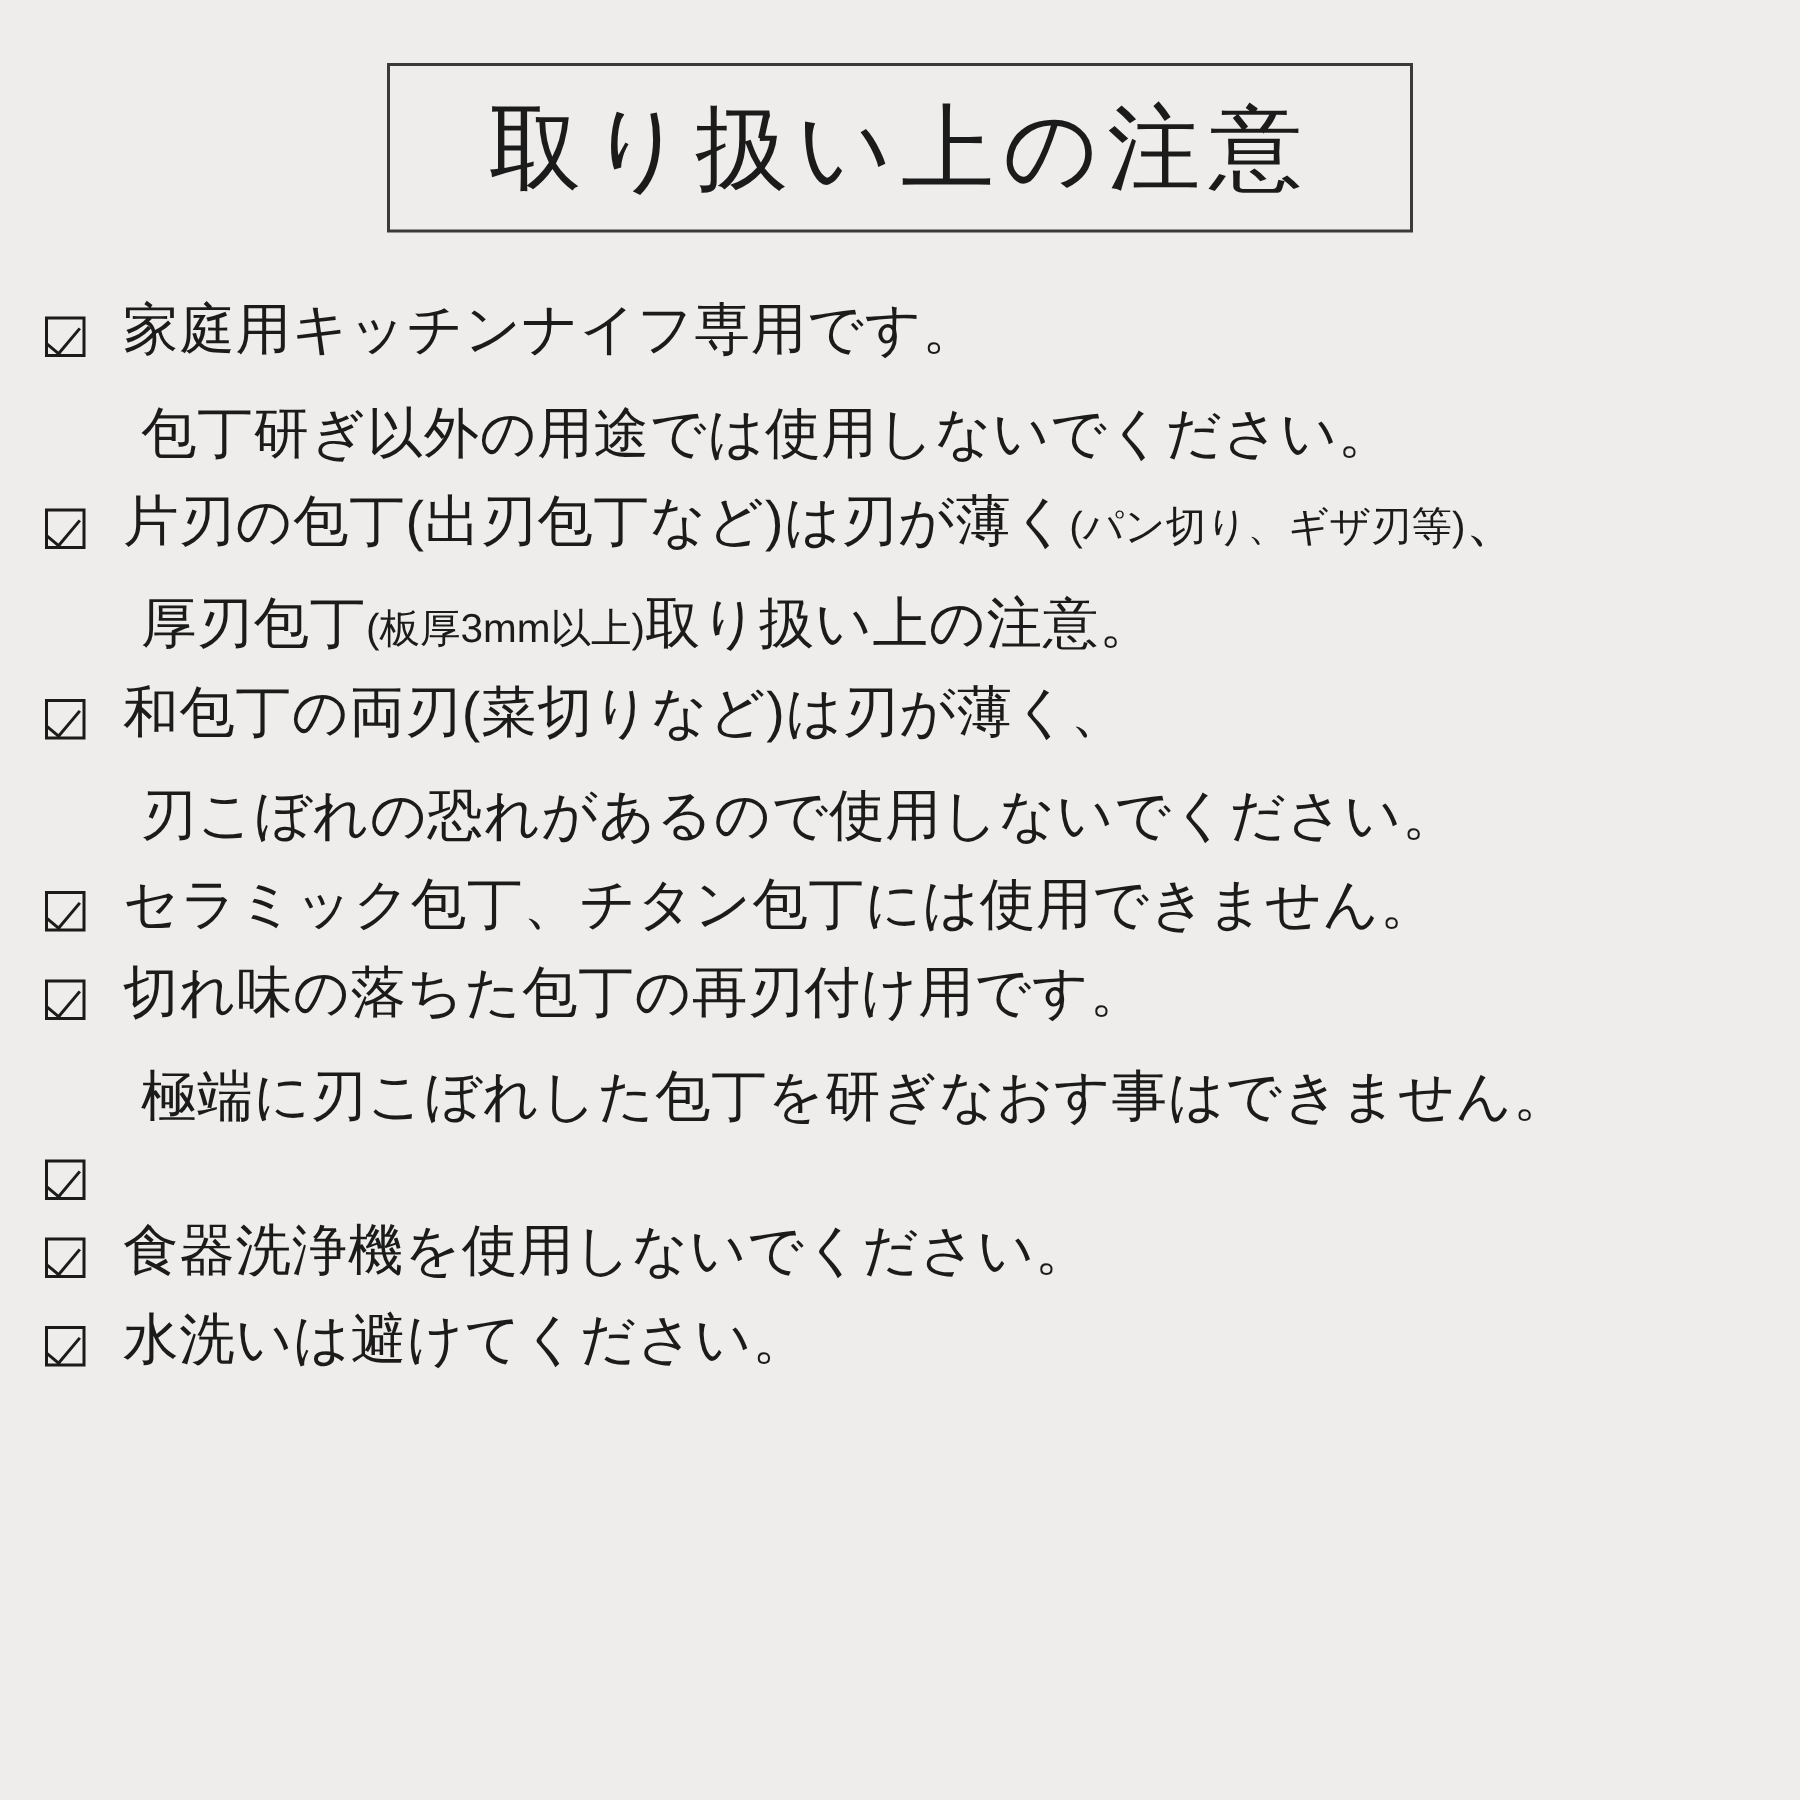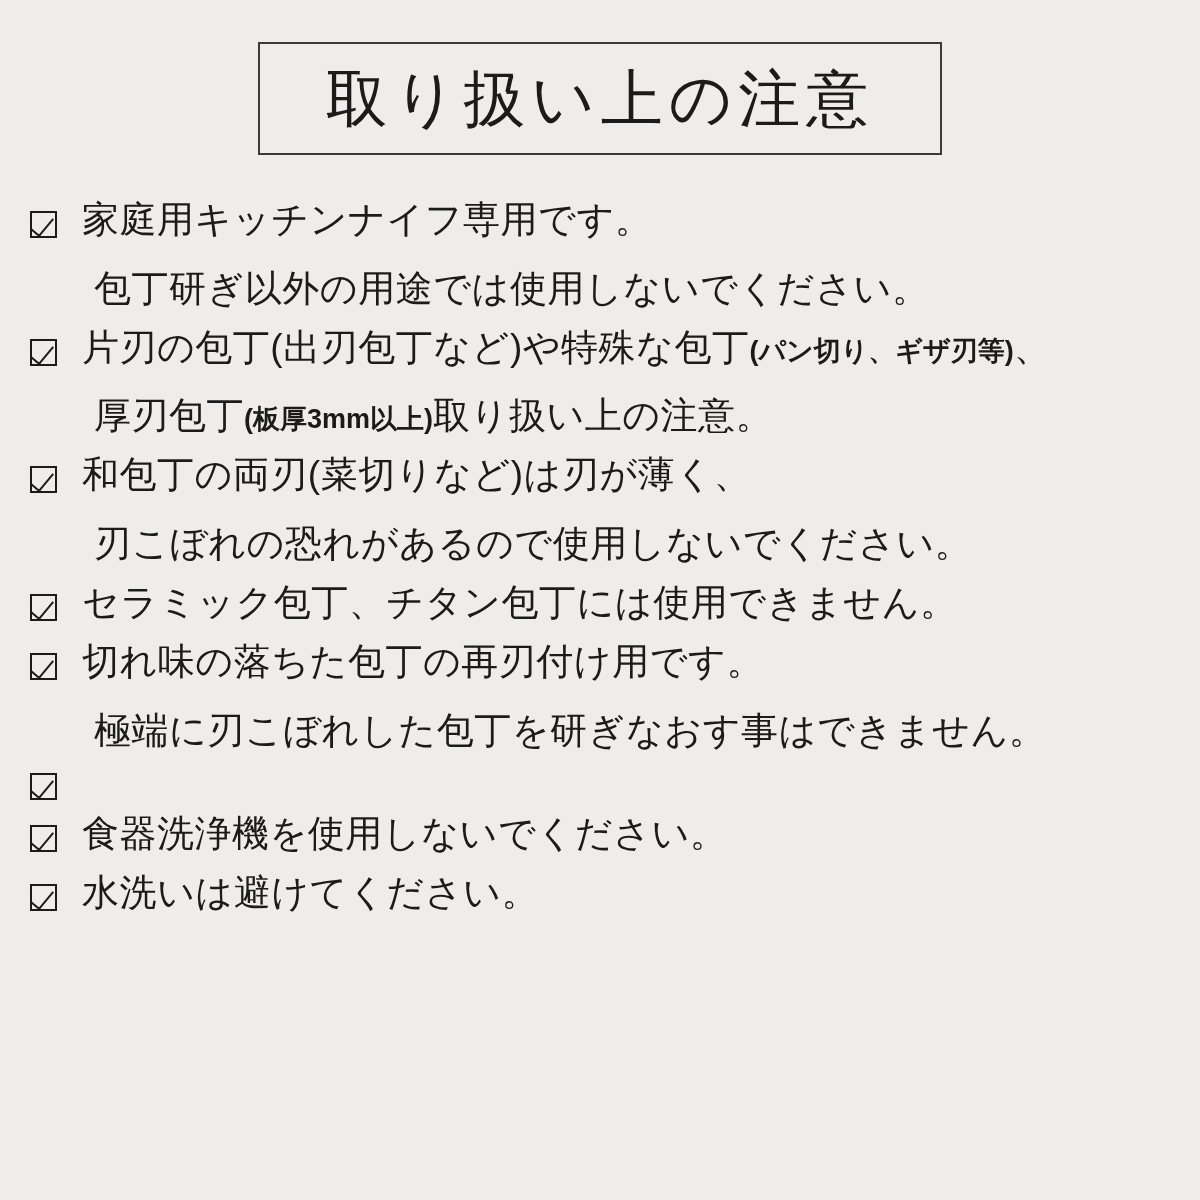--- a/index.html
+++ b/index.html
@@ -85,21 +85,20 @@
   }
   .text {
     font-size: 37px;
     letter-spacing: 0.5px;
     color: #1b1b1b;
     white-space: nowrap;
   }
   .text .sm {
     font-size: 27px;
     letter-spacing: 0px;
-    font-weight: bold;
   }
   .cont .check-col {
     visibility: hidden;
   }
   .cont .text {
     padding-left: 12px;
     margin-top: 20px;
   }
 </style>
 </head>
@@ -124,21 +123,21 @@
             <span class="checkbox"></span>
           </div>
           <div class="text"><span>包丁研ぎ以外の用途では使用しないでください。</span></div>
         </div>
       </div>
       <div class="notice-item">
         <div class="line">
           <div class="check-col">
             <span class="checkbox"></span>
           </div>
-          <div class="text"><span>片刃の包丁(出刃包丁など)や特殊な包丁</span><span class="sm">(パン切り、ギザ刃等)</span><span>、</span></div>
+          <div class="text"><span>片刃の包丁(出刃包丁など)は刃が薄く</span><span class="sm">(パン切り、ギザ刃等)</span><span>、</span></div>
         </div>
         <div class="line cont">
           <div class="check-col">
             <span class="checkbox"></span>
           </div>
           <div class="text"><span>厚刃包丁</span><span class="sm">(板厚3mm以上)</span><span>取り扱い上の注意。</span></div>
         </div>
       </div>
       <div class="notice-item">
         <div class="line">

